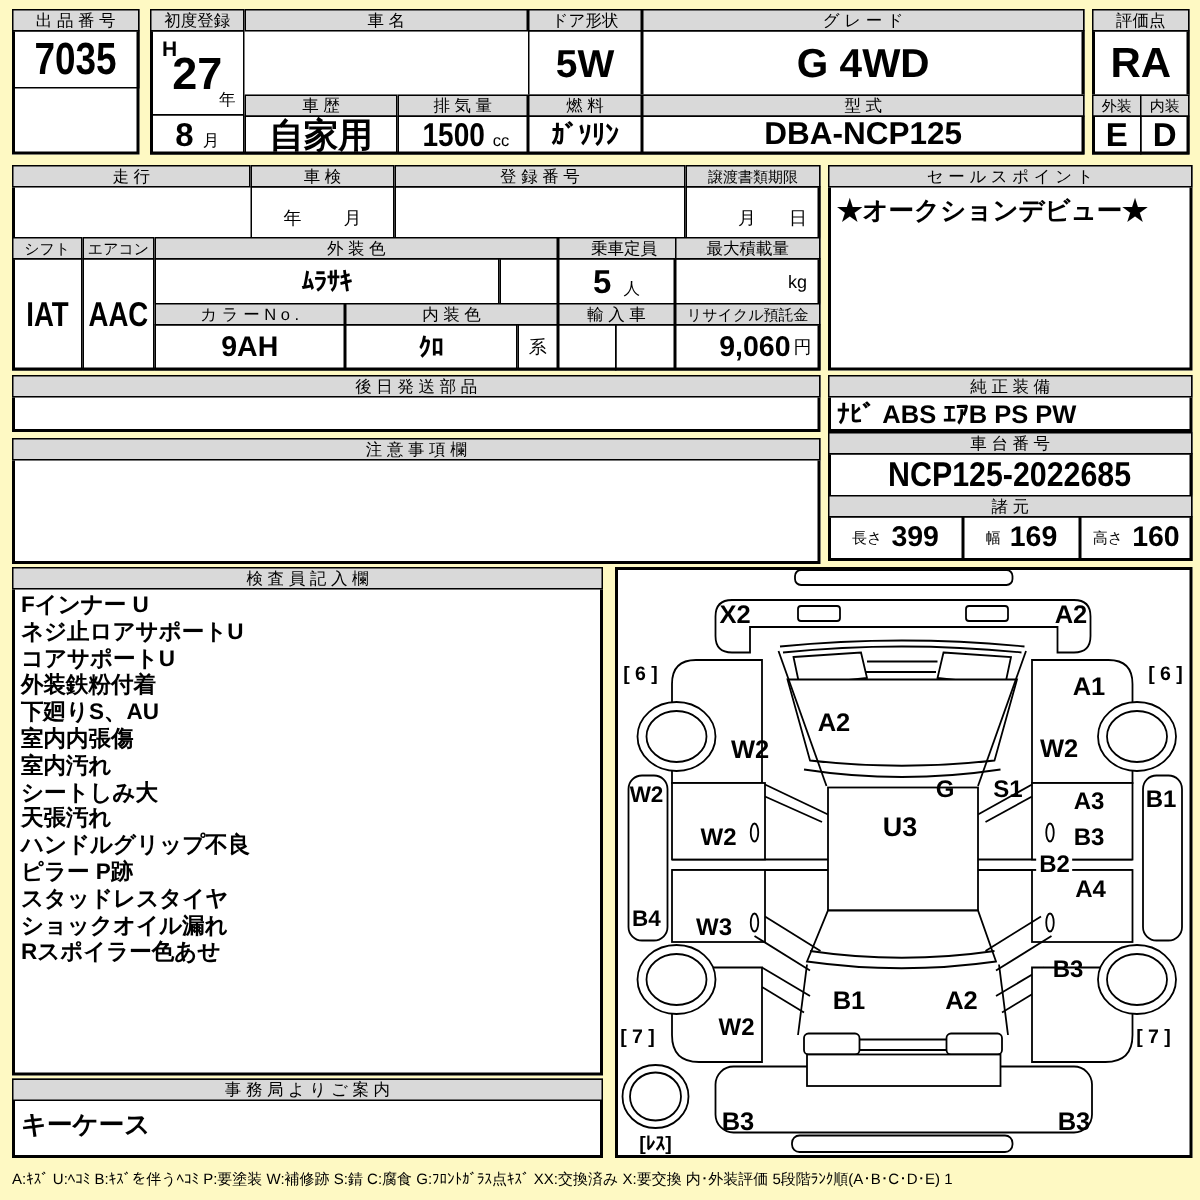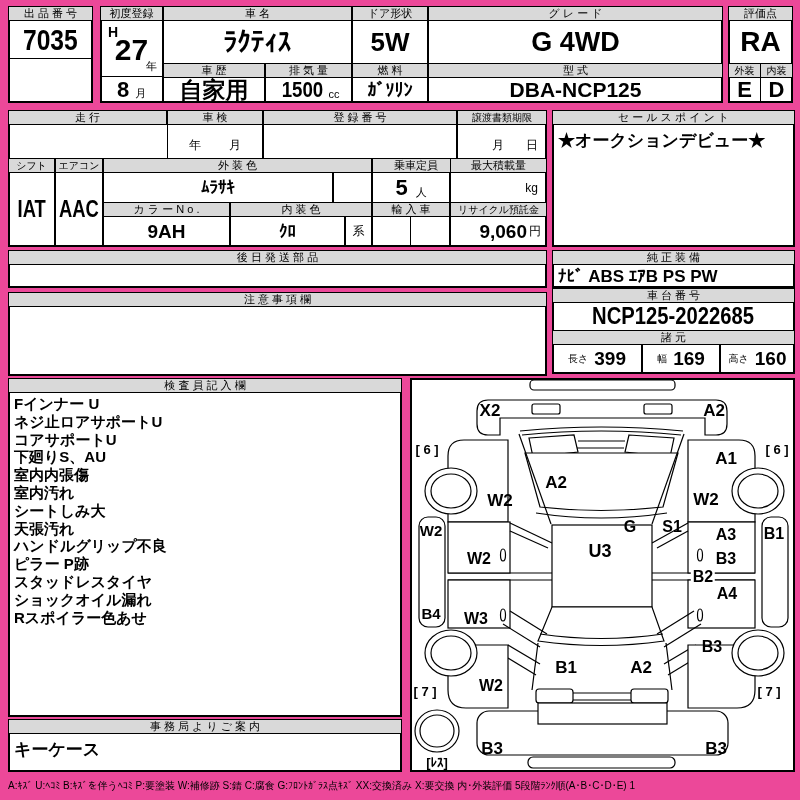--- a/index.html
+++ b/index.html
@@ -1,16 +1,16 @@
 <!DOCTYPE html>
 <html><head>
 <meta charset="utf-8">
 <style>
 html,body{margin:0;padding:0}
-#sheet{position:relative;width:800px;height:800px;background:#ec4899;color:#000;font-family:"Liberation Sans",sans-serif;overflow:hidden}
+#sheet{position:relative;width:800px;height:800px;background:#fef9c3;color:#000;font-family:"Liberation Sans",sans-serif;overflow:hidden}
 .b{position:absolute;box-sizing:border-box;border:2px solid #000;background:#fff}
 .c{position:absolute;box-sizing:border-box;border:1px solid #000;display:flex;align-items:center;justify-content:center;white-space:nowrap}
 .h{background:#d9d9d9;font-size:11px}
 .v{font-weight:bold}
 .u{font-weight:normal}
 .dl{position:absolute;transform:translate(-50%,-50%);font-weight:bold;white-space:nowrap;line-height:1}
 svg{position:absolute}
 svg *{stroke:#000;stroke-width:1.2;fill:none}
 svg .f{fill:#fff}
 </style>
@@ -30,21 +30,20 @@
   <div class="c v" style="left:100px;top:20px;width:63px;height:57px">
     <span style="position:absolute;left:7px;top:3px;font-size:14px">H</span>
     <span style="font-size:30px;margin-top:2px">27</span>
     <span class="u" style="position:absolute;right:5px;bottom:2px;font-size:11px">年</span>
   </div>
   <div class="c v" style="left:100px;top:76px;width:63px;height:27px">
     <span style="font-size:22px">8</span>
     <span class="u" style="font-size:11px;margin-left:6px;margin-top:8px">月</span>
   </div>
   <div class="c h" style="left:163px;top:6px;width:189px;height:15px">車 名</div>
-  <div class="c v" style="left:163px;top:20px;width:189px;height:44px;font-size:27px">ﾗｸﾃｨｽ</div>
   <div class="c h" style="left:163px;top:63px;width:102px;height:15px">車 歴</div>
   <div class="c v" style="left:163px;top:77px;width:102px;height:26px;font-size:23px">自家用</div>
   <div class="c h" style="left:265px;top:63px;width:87px;height:15px">排 気 量</div>
   <div class="c v" style="left:265px;top:77px;width:87px;height:26px">
     <span style="font-size:22px;display:inline-block;transform:scaleX(0.85)">1500</span>
     <span class="u" style="font-size:11px;margin-left:2px;margin-top:8px">cc</span>
   </div>
   <div class="c h" style="left:352px;top:6px;width:76px;height:15px">ドア形状</div>
   <div class="c v" style="left:352px;top:20px;width:76px;height:44px;font-size:26px">5W</div>
   <div class="c h" style="left:352px;top:63px;width:76px;height:15px">燃 料</div>
@@ -142,20 +141,21 @@
     <span style="font-size:10px;margin-right:6px">高さ</span>
     <span style="font-size:19px;font-weight:bold">160</span>
   </div>
 
   <div class="b" style="left:8px;top:378px;width:394px;height:339px"></div>
   <div class="c h" style="left:8px;top:378px;width:394px;height:15px">検 査 員 記 入 欄</div>
   <div style="position:absolute;left:14px;top:395px;font-size:15px;font-weight:bold;line-height:17.8px">
     <div>Fインナー U</div>
     <div>ネジ止ロアサポートU</div>
     <div>コアサポートU</div>
+    <div>外装鉄粉付着</div>
     <div>下廻りS、AU</div>
     <div>室内内張傷</div>
     <div>室内汚れ</div>
     <div>シートしみ大</div>
     <div>天張汚れ</div>
     <div>ハンドルグリップ不良</div>
     <div>ピラー P跡</div>
     <div>スタッドレスタイヤ</div>
     <div>ショックオイル漏れ</div>
     <div>Rスポイラー色あせ</div>

